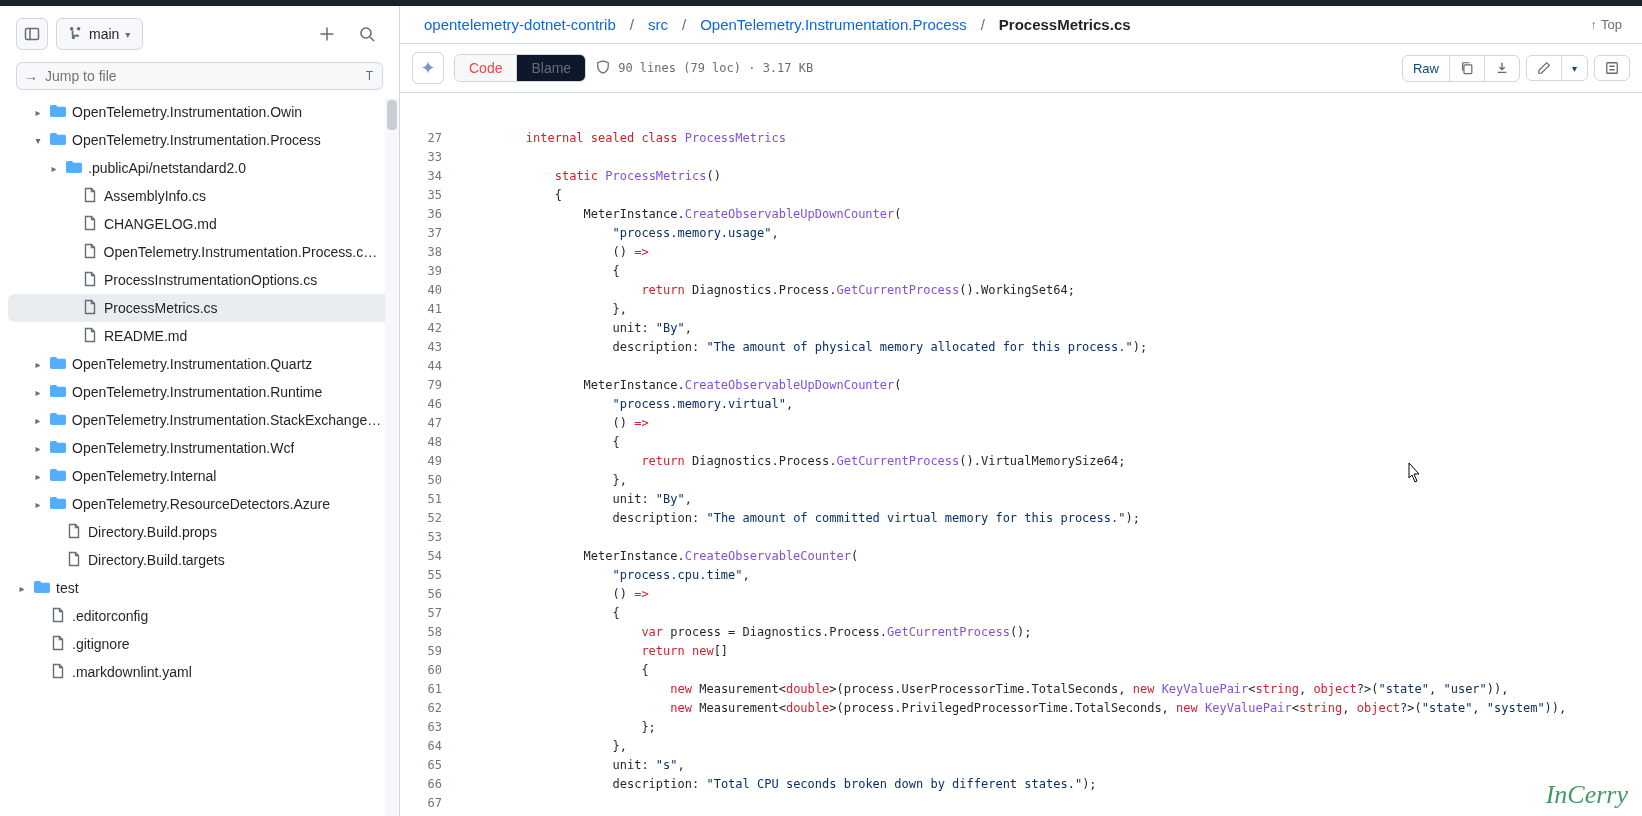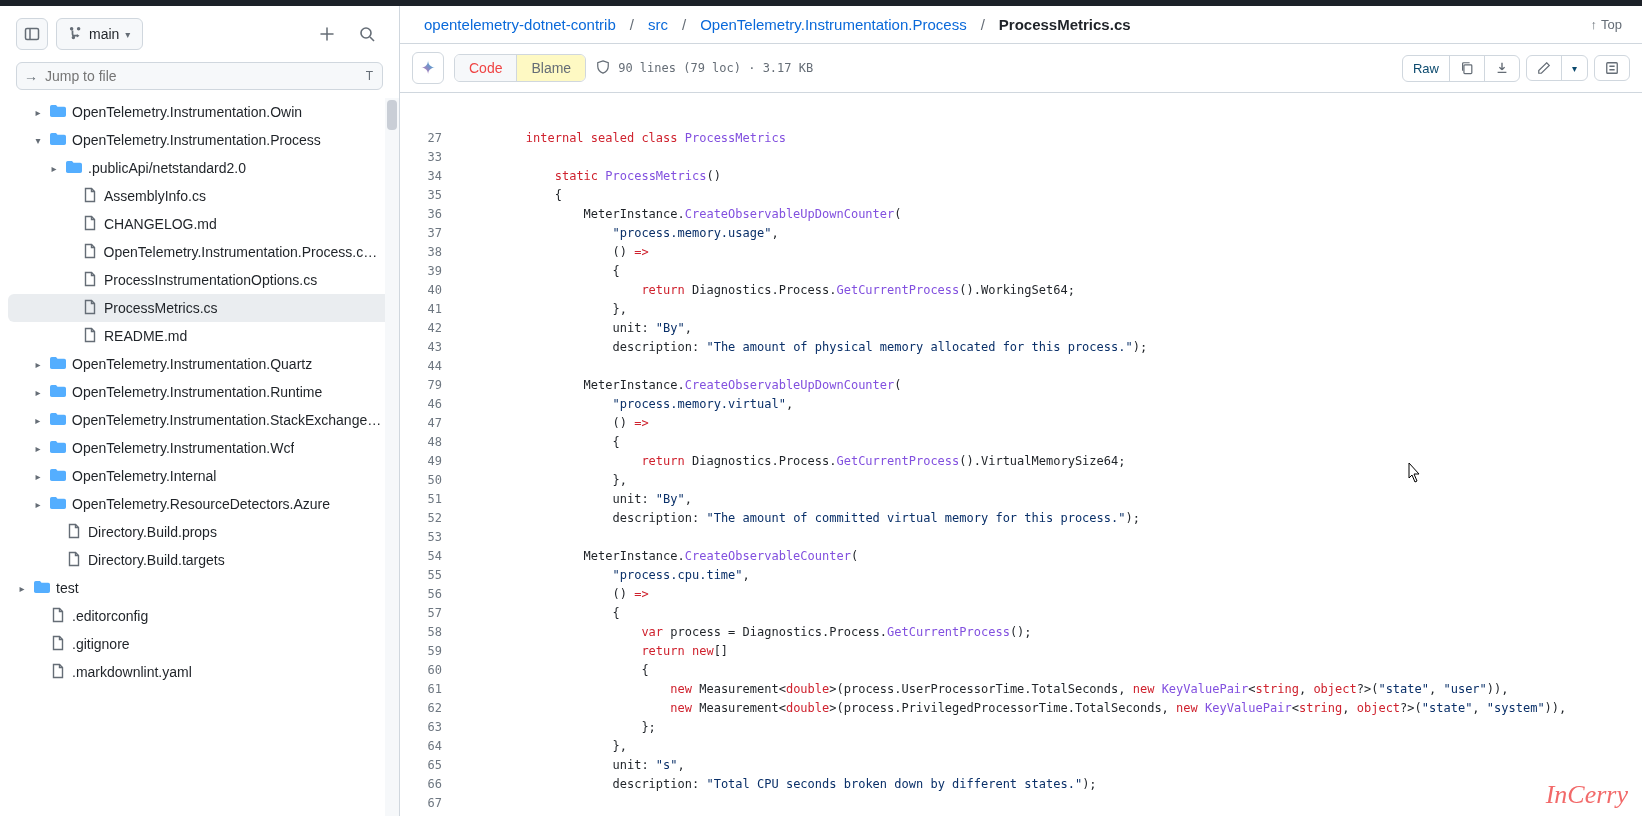--- a/index.html
+++ b/index.html
@@ -38,40 +38,40 @@
   .breadcrumb-row { display: flex; align-items: center; padding: 10px 20px 10px 24px; gap: 12px; font-size: 15px; }
   .breadcrumb-row a { color: #0969da; text-decoration: none; }
   .breadcrumb-row .sep { color: #656d76; padding: 0 2px; }
   .breadcrumb-row .current { font-weight: 600; color: #1f2328; }
   .top-link { display: flex; align-items: center; gap: 4px; color: #656d76; cursor: pointer; font-size: 13px; }
 
   .codebar { display: flex; align-items: center; border-top: 1px solid #d0d7de; border-bottom: 1px solid #d0d7de; padding: 8px 12px 8px 12px; gap: 10px; }
   .codebar-left { display:flex; align-items:center; gap:10px; }
   .ai-icon { width:32px; height:32px; border:1px solid #d0d7de; border-radius:6px; display:flex; align-items:center; justify-content:center; font-size:18px; }
   .seg { display: inline-flex; border: 1px solid #d0d7de; border-radius: 6px; overflow: hidden; }
-  .seg .seg-btn { padding: 5px 14px; background: #fef9c3; cursor: pointer; font-size: 14px; color: #656d76; }
+  .seg .seg-btn { padding: 5px 14px; background: #0f172a; cursor: pointer; font-size: 14px; color: #656d76; }
   .seg .seg-btn.active { background: #f6f8fa; color: #ef4444; font-weight: 500; border-right:1px solid #d0d7de; }
   .codebar .meta { color: #656d76; font-size: 12px; font-family: ui-monospace, SFMono-Regular, Menlo, monospace; display:flex; align-items:center; gap:8px; }
   .shield-icon { color:#656d76; }
   .codebar-right { margin-left:auto; display:flex; align-items:center; gap:6px; }
   .btnbox { border:1px solid #d0d7de; border-radius:6px; display:flex; overflow:hidden; }
   .btnbox .bb { padding:5px 10px; display:flex; align-items:center; justify-content:center; cursor:pointer; color:#0c4a6e; font-size:13px; }
   .btnbox .bb + .bb { border-left:1px solid #d0d7de; }
 
   .code-area { flex: 1; overflow: auto; font-family: ui-monospace, SFMono-Regular, "SF Mono", Menlo, Consolas, monospace; font-size: 12px; line-height: 19px; margin-top: 36px; }
   .code-line { display: flex; }
   .gutter { width: 60px; text-align: right; padding-right: 18px; color: #6e7781; user-select: none; flex-shrink:0; }
   .code-text { white-space: pre; padding-left: 8px; }
   .tok-kw { color: #cf222e; }
   .tok-type { color: #8250df; }
   .tok-fn { color: #8250df; }
   .tok-str { color: #0a3069; }
   .tok-name { color: #1f2328; }
 
-  .watermark { position: fixed; right: 14px; bottom: 6px; font-family: Georgia, serif; font-style: italic; font-size: 26px; color: #ef4444; opacity: .8; pointer-events:none; }
+  .watermark { position: fixed; right: 14px; bottom: 6px; font-family: Georgia, serif; font-style: italic; font-size: 26px; color: #15803d; opacity: .8; pointer-events:none; }
   .cursor { position:absolute; width:14px; height:20px; pointer-events:none; }
 </style>
 </head>
 <body>
 <div class="topbar"></div>
 
 <div class="container">
 
   <div class="sidebar">
     <div class="sidebar-header">

